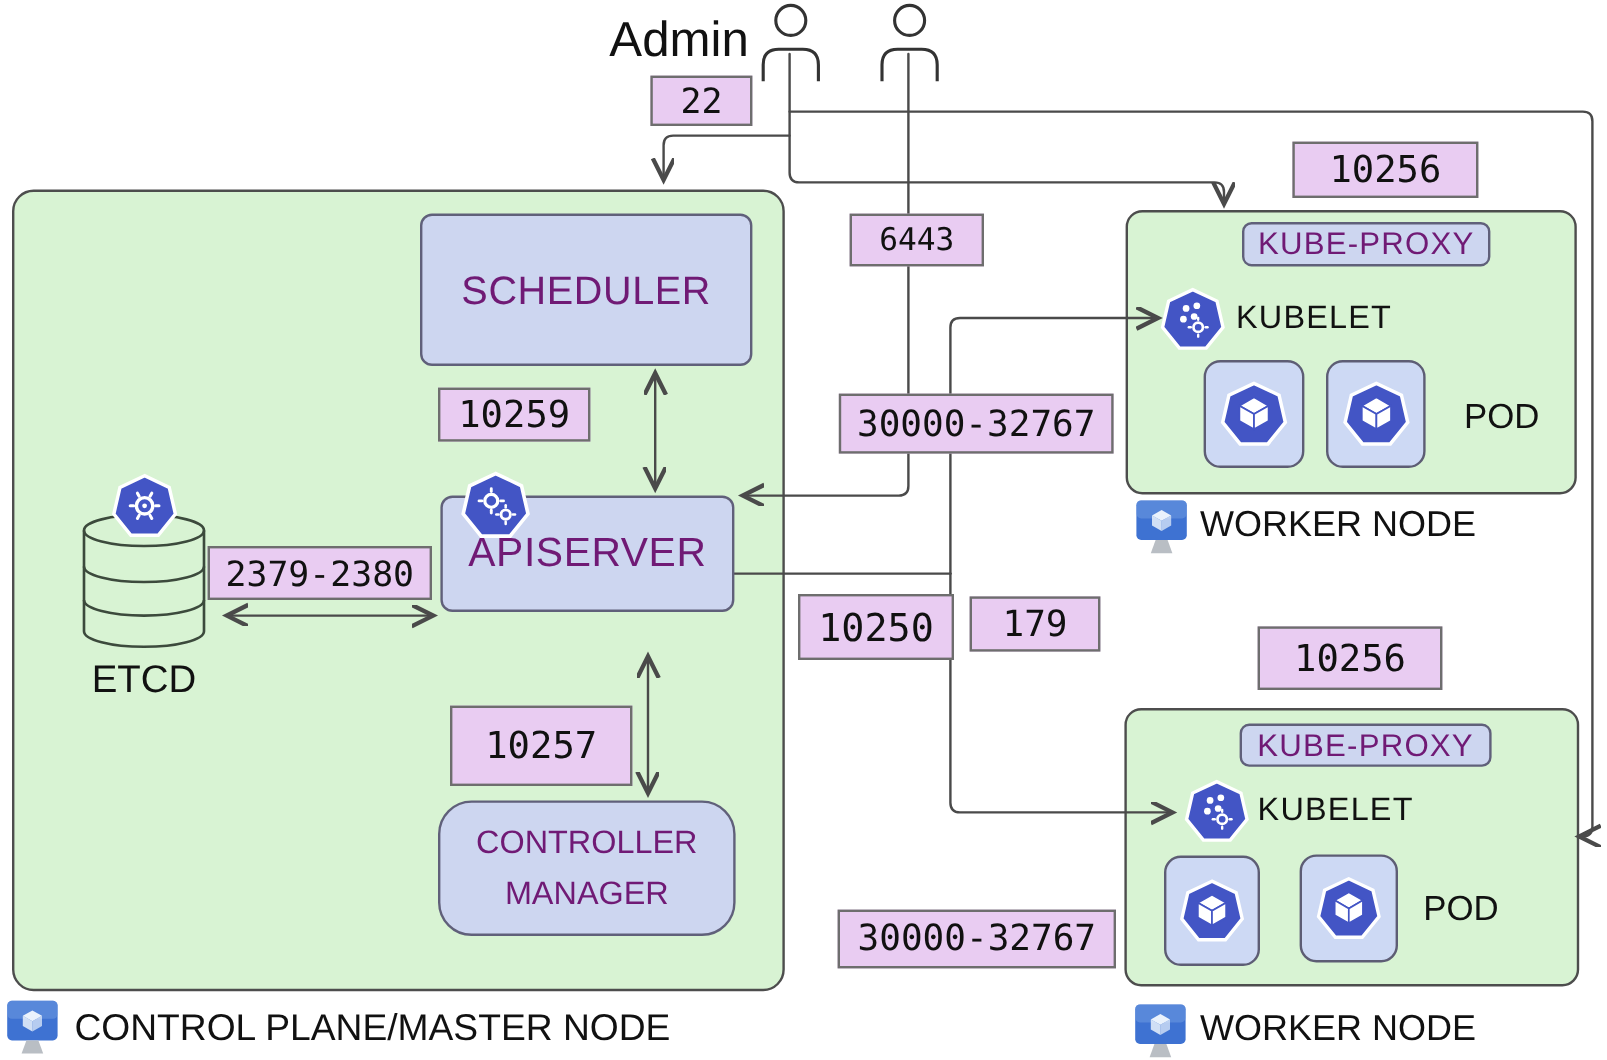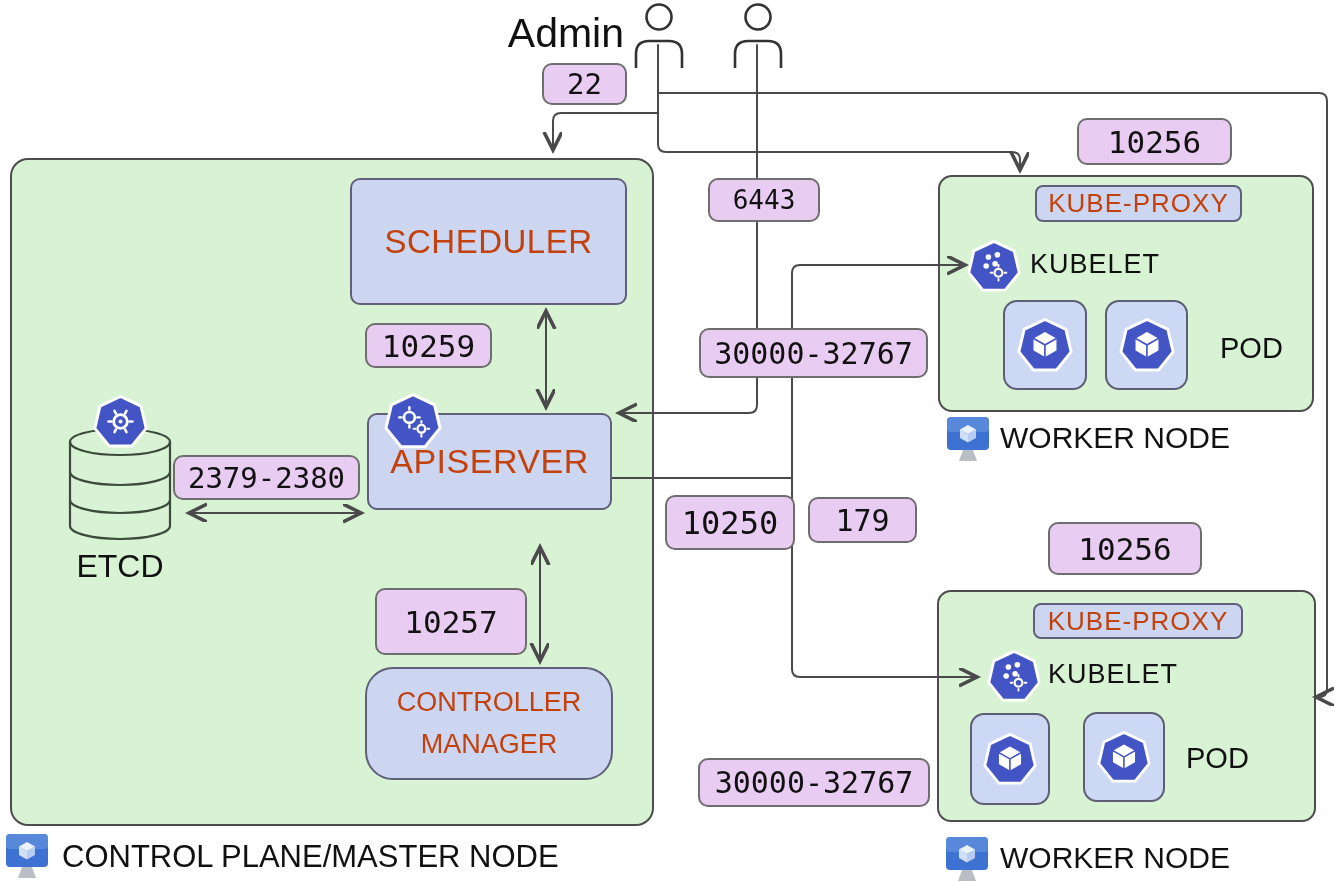--- a/index.html
+++ b/index.html
@@ -1,25 +1,25 @@
 <!DOCTYPE html>
 <html><head>
 <meta charset="utf-8">
 <style>
   html,body{margin:0;padding:0;background:#ffffff;}
   #canvas{position:relative;width:1339px;height:883px;background:#ffffff;overflow:hidden;
           font-family:"Liberation Sans",sans-serif;color:#111;}
   .node{position:absolute;background:#d8f3d3;border:2px solid #4d4d4d;border-radius:16px;z-index:1;}
   #wires{position:absolute;left:0;top:0;z-index:2;}
-  .badge{position:absolute;background:#e9ccf2;border:2px solid #6e6e6e;border-radius:10px;
+  .badge{position:absolute;background:#e9ccf2;border:2px solid #6e6e6e;border-radius:0;
          display:flex;align-items:center;justify-content:center;
          font-family:"DejaVu Sans Mono",monospace;color:#111;z-index:3;box-sizing:border-box;}
   .comp{position:absolute;background:#cdd6f0;border:2px solid #60607a;border-radius:10px;
         display:flex;align-items:center;justify-content:center;text-align:center;
-        font-family:"Liberation Sans",sans-serif;color:#c2410c;z-index:3;box-sizing:border-box;}
+        font-family:"Liberation Sans",sans-serif;color:#701a75;z-index:3;box-sizing:border-box;}
   .pod{position:absolute;background:#cdd9f4;border:2px solid #5d5d74;border-radius:14px;
        display:flex;align-items:center;justify-content:center;z-index:3;box-sizing:border-box;}
   .lbl{position:absolute;z-index:3;white-space:nowrap;}
   .icon{position:absolute;z-index:4;}
 </style>
 </head>
 <body>
 
 <div id="canvas">
 

